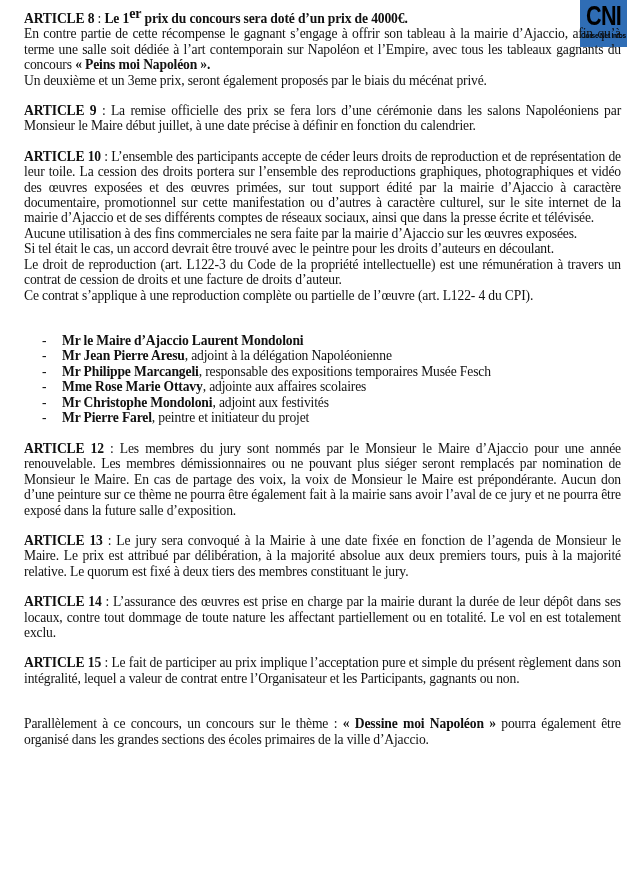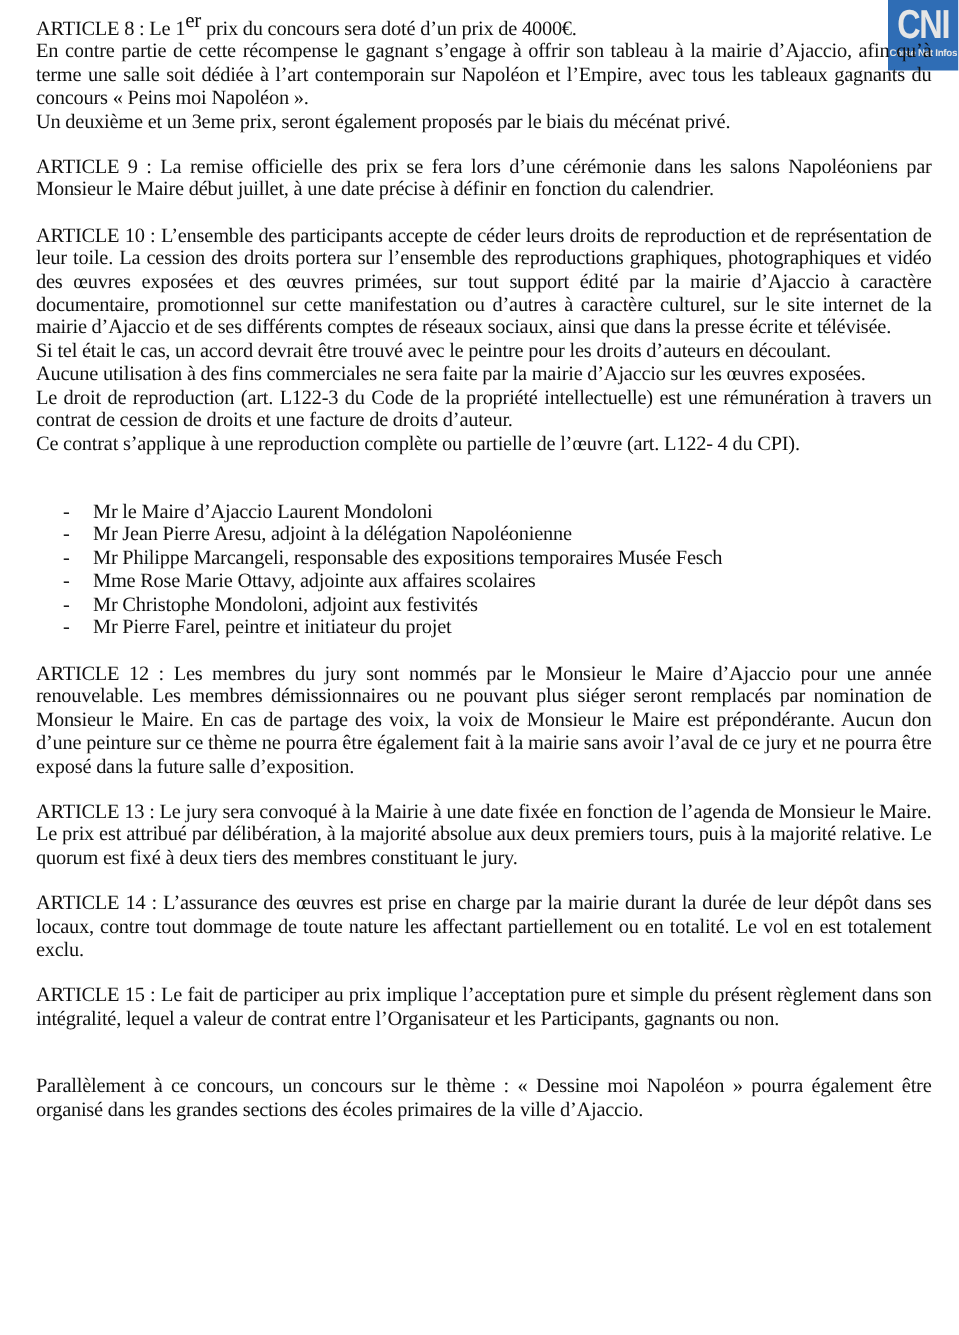--- a/index.html
+++ b/index.html
@@ -8,28 +8,28 @@
     font-family: "Liberation Serif", "DejaVu Serif", serif;
     color: #111111;
   }
   .page {
     position: absolute; left: 24px; top: 3px; width: 597px;
     font-size: 13.6px; line-height: 15.4px; letter-spacing: -0.15px;
   }
   p { margin: 0; text-align: justify; }
   .gap { height: 15px; }
   .gap-sm { height: 8px; }
-  b { font-weight: normal; }
+  b { font-weight: bold; }
   sup { font-size: 14px; line-height: 0; vertical-align: 5px; }
   .jury { list-style: none; margin: 0; padding: 0 0 0 18px; }
   .jury li { position: relative; padding-left: 20px; line-height: 15.5px; }
   .jury li .dash { position: absolute; left: 0; top: 0; }
   .logo {
-    position: absolute; right: 0; top: 0; width: 47px; height: 47px;
-    background: #2f6db5; color: #e5e5e5; text-align: center;
+    position: absolute; right: 12px; top: 0; width: 47px; height: 47px;
+    background: #2f6db5; color: #000000; text-align: center;
     font-family: "Liberation Sans", "DejaVu Sans", sans-serif;
   }
   .logo .big { font-weight: bold; font-size: 27px; line-height: 32px; letter-spacing: -1px; transform: scaleX(0.8); display:block; }
   .logo .small { font-size: 6.5px; font-weight: bold; line-height: 8px; display:block; white-space: nowrap; letter-spacing: -0.2px; }
 </style>
 </head>
 <body>
 
 <div class="logo">
   <span class="big">CNI</span>
@@ -49,22 +49,22 @@
   <div class="gap"></div>
 
   <section>
     <p><b>ARTICLE 9</b><span> : </span><span>La remise officielle des prix se fera lors d’une cérémonie dans les salons Napoléoniens par Monsieur le Maire début juillet, à une date précise à définir en fonction du calendrier.</span></p>
   </section>
 
   <div class="gap"></div>
 
   <section>
     <p><b>ARTICLE 10</b><span> : </span><span>L’ensemble des  participants accepte de céder leurs droits de reproduction et de représentation de leur toile. La cession des droits portera sur l’ensemble des reproductions graphiques, photographiques et vidéo des œuvres exposées et des œuvres primées, sur tout support édité par la mairie d’Ajaccio à caractère documentaire, promotionnel sur cette manifestation ou d’autres à caractère culturel, sur le site internet de la mairie d’Ajaccio et de ses différents comptes de réseaux sociaux, ainsi que dans la presse écrite et télévisée.</span></p>
+    <p>Aucune utilisation à des fins commerciales ne sera faite par la mairie d’Ajaccio sur les œuvres exposées.</p>
     <p>Si tel était le cas, un accord devrait être trouvé avec le peintre pour les droits d’auteurs en découlant.</p>
-    <p>Aucune utilisation à des fins commerciales ne sera faite par la mairie d’Ajaccio sur les œuvres exposées.</p>
     <p>Le droit de reproduction (art. L122-3 du Code de la propriété intellectuelle) est  une rémunération à travers un contrat de cession de droits et une facture de droits d’auteur.</p>
     <p>Ce contrat s’applique à une reproduction complète ou partielle de l’œuvre (art. L122- 4 du CPI).</p>
   </section>
 
   <div class="gap"></div>
 
   <section>
     <div class="gap"></div>
     <ul class="jury">
       <li><span class="dash">-</span><b>Mr le Maire d’Ajaccio Laurent Mondoloni</b><span></span></li>

